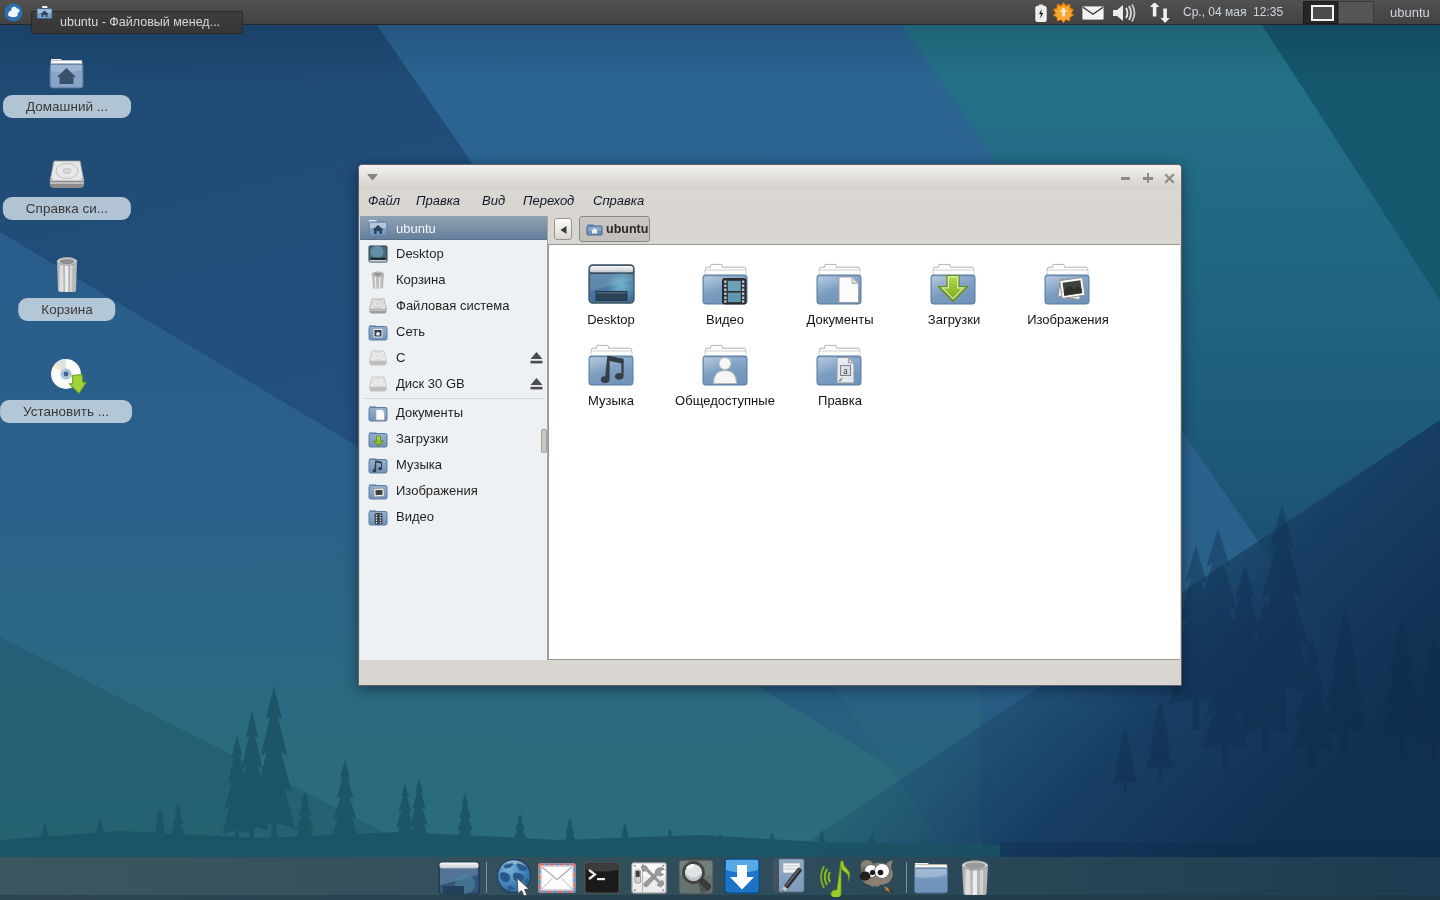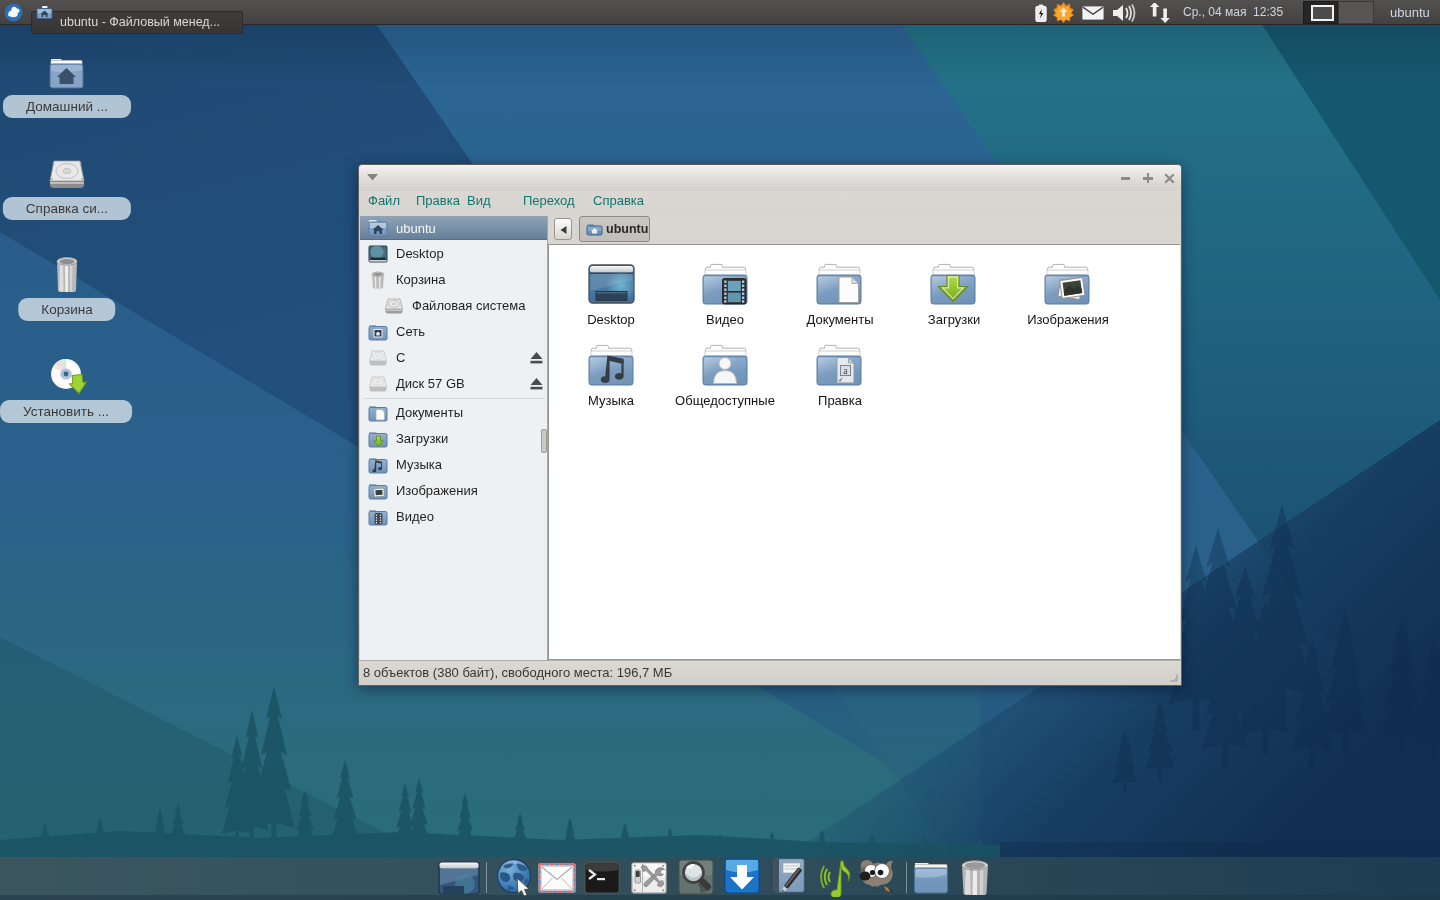--- a/index.html
+++ b/index.html
@@ -9,21 +9,21 @@
 #panel{position:absolute;left:0;top:0;width:1440px;height:25px;background:linear-gradient(#525150,#434241);border-bottom:1px solid #272727;box-sizing:border-box;}
 #winbtn{position:absolute;left:31px;top:11px;width:212px;height:23px;background:linear-gradient(#3e3d3c,#373636);border:1px solid #2b2b2b;border-radius:2px;box-sizing:border-box;color:#d8d8d8;font-size:12.5px;line-height:21px;white-space:nowrap;overflow:hidden;}
 .ptxt{color:#ccd6e2;font-size:12px;line-height:25px;position:absolute;}
 
 .dlabel{position:absolute;background:rgba(203,217,228,0.85);border-radius:9px;color:#3a3a3a;font-size:13.5px;text-align:center;line-height:17px;padding:3px 23px;white-space:nowrap;transform:translateX(-50%);}
 
 #win{position:absolute;left:358px;top:164px;width:824px;height:522px;background:#d9d6d1;border:1px solid #606060;border-radius:4px 4px 0 0;box-sizing:border-box;box-shadow:0 3px 14px rgba(0,0,20,0.42);}
 #titlebar{position:absolute;left:0;top:0;width:100%;height:26px;background:linear-gradient(#f4f3f1,#dedbd7 60%,#d4d1cc);border-radius:4px 4px 0 0;}
 #title{position:absolute;left:0;right:44px;top:5px;text-align:center;font-size:13px;font-weight:bold;color:#55514b;}
 #menubar{position:absolute;left:0;top:26px;width:100%;height:25px;background:linear-gradient(#dbd8d3,#d7d4cf);}
-.mitem{position:absolute;top:28px;font-size:13px;color:#0f766e;}
+.mitem{position:absolute;top:28px;font-size:13px;color:#0f172a;font-style:italic;}
 #content{position:absolute;left:1px;top:51px;right:1px;bottom:25px;}
 #sidebar{position:absolute;left:0;top:0;width:188px;height:100%;background:#eef1f4;border-right:1px solid #a5a5a5;box-sizing:border-box;}
 .srow{position:absolute;left:0;width:187px;height:26px;font-size:13px;color:#1f1f1f;}
 .srow .txt{position:absolute;left:36px;top:5px;}
 .sic{position:absolute;left:8px;top:3px;}
 #toolbar{position:absolute;left:188px;top:0;right:0;height:28px;background:#d9d6d1;}
 #view{position:absolute;left:188px;top:28px;right:0;bottom:0;background:#ffffff;border:1px solid #979691;border-right-width:0;box-sizing:border-box;}
 .flabel{position:absolute;font-size:13px;color:#141414;text-align:center;width:130px;}
 #statusbar{position:absolute;left:0;bottom:0;width:100%;height:25px;background:linear-gradient(#dcd9d4,#d2cfca);border-top:1px solid #b0ada8;box-sizing:border-box;font-size:13px;color:#393733;line-height:23px;}
 </style>
@@ -261,21 +261,21 @@
     </svg>
   <div class="abs" style="left:762px;top:12px;width:9px;height:2.5px;background:#8d8b87;"></div>
   <div class="abs" style="left:784px;top:12px;width:10px;height:2.5px;background:#8d8b87;"></div>
   <div class="abs" style="left:787.8px;top:8px;width:2.5px;height:10px;background:#8d8b87;"></div>
   <svg class="abs" style="left:805px;top:8px;" width="11" height="11" viewBox="0 0 11 11">
       <path d="M1.2,1.2 L9.8,9.8 M9.8,1.2 L1.2,9.8" stroke="#8d8b87" stroke-width="2.2"></path>
     </svg>
   <div id="menubar"></div>
   <div class="mitem" style="left:9px;">Файл</div>
   <div class="mitem" style="left:57px;">Правка</div>
-  <div class="mitem" style="left:108px;">Вид</div>
+  <div class="mitem" style="left:123px;">Вид</div>
   <div class="mitem" style="left:164px;text-align:right;">Переход</div>
   <div class="mitem" style="left:234px;">Справка</div>
   <div id="content">
     <div id="sidebar"></div>
     <div class="srow" style="top:0;height:24px;background:linear-gradient(#8fa3b5,#66809b);border-bottom:1px solid #566f89;box-sizing:border-box;color:#f6f8fa;">
       <svg class="sic" style="top:2px;" width="20" height="20" viewBox="0 0 20 20">
         <path d="M1,2 h7 l2,3 H1 z" fill="#e8e8e8"></path>
         <rect x="1" y="4" width="18" height="14" rx="1.5" fill="url(#gFoldS)" stroke="#5a7da4" stroke-width="1"></rect>
         <rect x="2" y="5" width="16" height="5" fill="#fff" opacity="0.35"></rect>
         <path d="M10,7 L15.5,12 L14,12 L14,16 L11.5,16 L11.5,13.3 L8.5,13.3 L8.5,16 L6,16 L6,12 L4.5,12 Z" fill="#2e4660"></path>
@@ -293,21 +293,21 @@
       </div>
     <div class="srow" style="top:51px;">
         <svg class="sic" width="20" height="20" viewBox="0 0 20 20">
           <path d="M4,4 L16,4 L15.2,17 Q15.1,18.5 13.5,18.5 L6.5,18.5 Q4.9,18.5 4.8,17 Z" fill="#bcbcbc"></path>
           <path d="M6.5,5 L8,5 L8.4,18 L7,18 Z M11,5 L12.5,5 L12.3,18 L11,18 Z" fill="#e8e8e8"></path>
           <ellipse cx="10" cy="4.2" rx="6" ry="2.2" fill="#d5d5d5" stroke="#999" stroke-width="0.8"></ellipse>
           <ellipse cx="10" cy="4.3" rx="4.4" ry="1.4" fill="#8d8d8d"></ellipse>
         </svg>
         <span class="txt">Корзина</span>
       </div>
-    <div class="srow" style="top:77px;margin-left:16px;">
+    <div class="srow" style="top:77px;">
         <svg class="sic" width="20" height="20" viewBox="0 0 20 20">
           <path d="M4,3 L16,3 L18.5,13 L1.5,13 Z" fill="#e6e6e6" stroke="#9d9d9d" stroke-width="0.7"></path>
           <path d="M1.5,13 L18.5,13 L18.5,15.5 Q18.5,17.5 16,17.5 L4,17.5 Q1.5,17.5 1.5,15.5 Z" fill="#9a9a9a"></path>
           <rect x="1.8" y="13.5" width="16.4" height="1.6" fill="#c6c6c6"></rect>
           <ellipse cx="10" cy="8" rx="5.5" ry="3.4" fill="none" stroke="#c2c2c2" stroke-width="0.9"></ellipse>
           <ellipse cx="10" cy="8" rx="2" ry="1.2" fill="#cfcfcf"></ellipse>
         </svg>
         <span class="txt">Файловая система</span>
       </div>
     <div class="srow" style="top:103px;">
@@ -333,21 +333,21 @@
           <rect x="0.5" y="8.8" width="12" height="2.6" fill="#4c4c4c"></rect>
         </svg>
       </div>
     <div class="srow" style="top:155px;">
         <svg class="sic" style="opacity:0.8;" width="20" height="20" viewBox="0 0 20 20">
           <path d="M4,3 L16,3 L18.5,13 L1.5,13 Z" fill="#ececec" stroke="#ababab" stroke-width="0.7"></path>
           <path d="M1.5,13 L18.5,13 L18.5,15.5 Q18.5,17.5 16,17.5 L4,17.5 Q1.5,17.5 1.5,15.5 Z" fill="#b3b3b3"></path>
           <ellipse cx="10" cy="8" rx="5.5" ry="3.4" fill="none" stroke="#d0d0d0" stroke-width="0.9"></ellipse>
           <ellipse cx="10" cy="8" rx="2" ry="1.2" fill="#dcdcdc"></ellipse>
         </svg>
-        <span class="txt">Диск 57 GB</span>
+        <span class="txt">Диск 30 GB</span>
         <svg class="abs" style="left:170px;top:7px;" width="13" height="12" viewBox="0 0 13 12">
           <path d="M6.5,0 L12.5,7 L0.5,7 Z" fill="#4c4c4c"></path>
           <rect x="0.5" y="8.8" width="12" height="2.6" fill="#4c4c4c"></rect>
         </svg>
       </div>
     <div class="abs" style="left:4px;top:182px;width:180px;height:1px;background:#d4d8dc;"></div>
     <div class="srow" style="top:184px;">
         <svg class="sic" width="20" height="20" viewBox="0 0 20 20">
           <path d="M1,3 h7 l2,2.5 H1 z" fill="#9ab1c9"></path>
           <rect x="1" y="4.5" width="18" height="13.5" rx="1.5" fill="url(#gFoldS)" stroke="#5a7da4" stroke-width="1"></rect>
@@ -526,25 +526,20 @@
             <path d="M22,14.5 h11.5 l5.5,5.5 v20 H22 Z" fill="#f4f4f4" stroke="#8f99a2" stroke-width="1"></path>
             <path d="M33.5,14.5 l5.5,5.5 h-5.5 Z" fill="#d4d4d4" stroke="#8f99a2" stroke-width="0.8"></path>
             <rect x="25.5" y="22.5" width="10" height="10" fill="#e6e6e6" stroke="#79838b" stroke-width="1"></rect>
             <text x="30.6" y="30.8" font-size="10" font-family="Liberation Serif, serif" fill="#3f3f3f" text-anchor="middle">a</text>
             <path d="M23.5,37.5 l4.5,-3.5 l-2.8,5 Z" fill="#79838b"></path>
           </g>
       </svg>
       <div class="flabel" style="left:226px;top:148px;">Правка</div>
     </div>
   </div>
-  <div id="statusbar"><span style="margin-left:4px;">8 объектов (380 байт), свободного места: 196,7 МБ</span>
-    <svg class="abs" style="right:3px;bottom:3px;" width="9" height="9" viewBox="0 0 9 9">
-        <path d="M8,1 L8,8 L1,8 M8,4.5 L4.5,8" fill="none" stroke="#9a9791" stroke-width="1"></path>
-      </svg>
-  </div>
 </div>
 
 <svg class="abs" style="left:438px;top:861px;" width="42" height="34" viewBox="0 0 42 34">
 <rect x="1" y="1" width="40" height="32" rx="3" fill="#35567a" stroke="#1d3350" stroke-width="1.2"></rect>
 <rect x="1.5" y="1.5" width="39" height="6" rx="2.5" fill="url(#gSilver)"></rect>
 <path d="M2,8 L40,8 L40,14 L2,24 Z" fill="#7fa3c0" opacity="0.4"></path>
 <circle cx="27" cy="23" r="10" fill="#4b8aa0" opacity="0.55"></circle>
 <rect x="5" y="25" width="21" height="8" fill="#25405c"></rect>
 </svg>
 <div class="abs" style="left:486px;top:862px;width:1px;height:31px;background:rgba(220,230,235,0.45);"></div>

